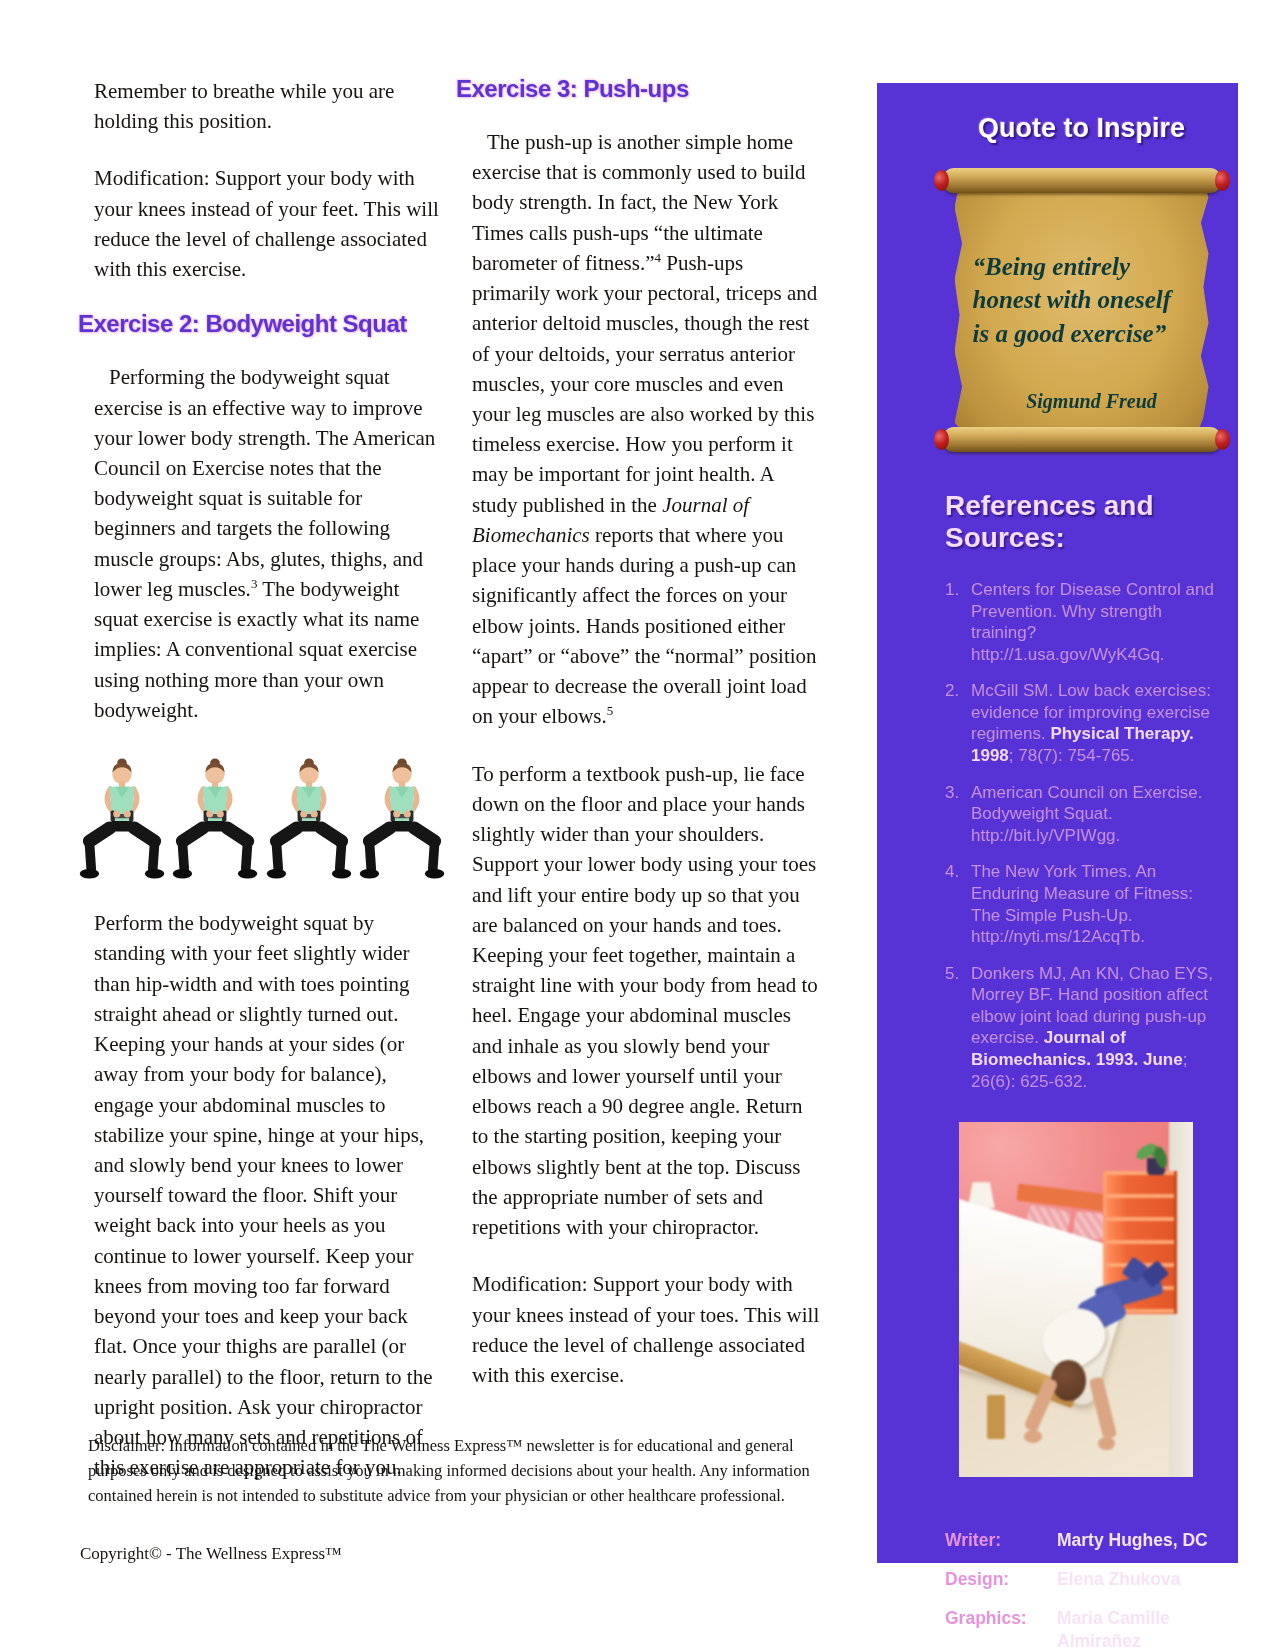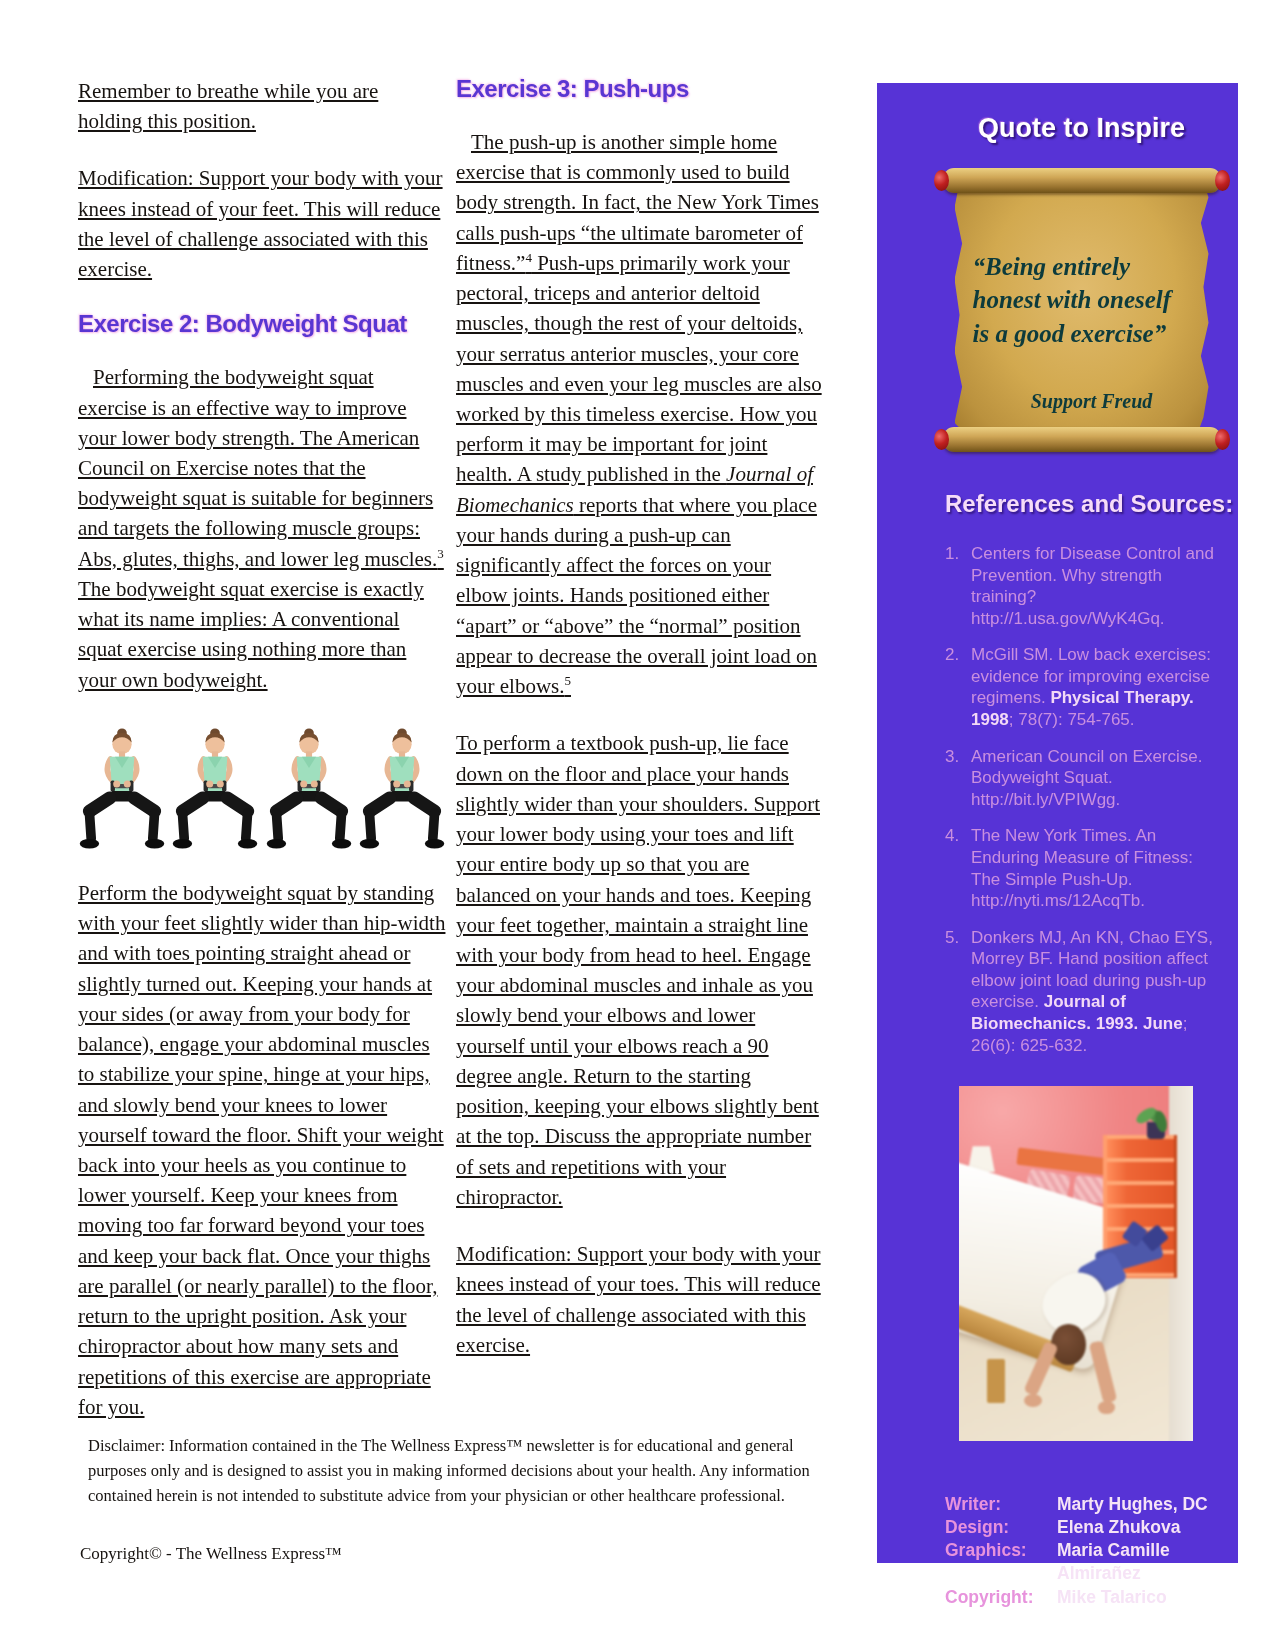--- a/index.html
+++ b/index.html
@@ -5,21 +5,21 @@
   html,body { margin:0; padding:0; background:#ffffff; }
   .page {
     position:relative; width:1275px; height:1650px; background:#ffffff;
     font-family:"Liberation Serif", serif; color:var(--body-text,#171310);
     overflow:hidden;
   }
   
   .col { position:absolute; top:76px; }
   .col-left { left:78px;  width:368px; }
   .col-mid  { left:456px; width:368px; }
-  p.body { font-size:21px; line-height:1.44; margin:0 0 27px 0;text-decoration:underline; }
+  p.body { font-size:21px; line-height:1.44; margin:0 0 27px 16px; }
   p.indent { text-indent:15px; }
   h2.ex-heading {
     font-family:"Liberation Sans", sans-serif; font-weight:bold;
     font-size:24px; line-height:1.08; letter-spacing:-0.5px;
     color:var(--heading-purple,#5936d2); margin:0 0 25px 0;
     text-shadow:1px 1px 2px rgba(231,86,206,0.45), -1px -1px 2px rgba(231,86,206,0.3);
   }
   sup { font-size:13px; line-height:0; }
   .journal { font-style:italic; }
 
@@ -62,21 +62,21 @@
     position:absolute; left:34px; right:34px; top:82px; text-align:left;
     font-family:"Liberation Serif", serif; font-weight:bold; font-style:italic;
     font-size:25px; line-height:1.33; color:var(--quote-text,#0d3b3c);
   }
   .quote-author {
     position:absolute; left:60px; right:40px; top:222px; text-align:center;
     font-family:"Liberation Serif", serif; font-weight:bold; font-style:italic;
     font-size:20px; color:var(--quote-text,#0d3b3c);
   }
   .refs-header {
-    margin:38px 0 0 20px; color:#f6dcf8; font-size:24px; font-weight:bold;
+    margin:38px 0 0 20px; color:#f6dcf8; font-size:28px; font-weight:bold;
     text-shadow:1.5px 1.5px 2px rgba(30,5,80,0.6);
   }
   ol.refs { list-style:none; margin:25px 14px 0 20px; padding:0; }
   ol.refs li {
     display:grid; grid-template-columns:24px 1fr; column-gap:2px;
     font-size:17px; line-height:1.27; color:var(--ref-text,#c98fdf);
     margin-bottom:15px;
   }
   ol.refs .ref-bold { font-weight:bold; color:var(--ref-bright,#f3d9f6); }
   
@@ -126,21 +126,21 @@
   .ph-shirt { right:38%; top:53%; width:26%; height:15%; transform:rotate(-34deg); background:#f8f6ef; border-radius:46%; box-shadow:1px 2px 4px rgba(100,70,40,0.3); }
   .ph-head { left:40%; top:66.5%; width:14%; height:11%; background:radial-gradient(circle at 40% 35%, #7a4f36, #57351f); border-radius:50%; }
   .ph-arm { width:5.5%; background:#dba584; border-radius:5px; }
   .ph-arm.a1 { left:33%; top:71%; height:15%; transform:rotate(24deg); }
   .ph-arm.a2 { left:58%; top:71%; height:17%; transform:rotate(-14deg); }
   .ph-hand { width:7%; height:3.5%; background:#dba584; border-radius:50%; }
   .ph-hand.h1 { left:29%; top:85.5%; }
   .ph-hand.h2 { left:59%; top:87.5%; }
   
   .credits { margin:52px 0 0 20px; font-size:17.5px; font-weight:bold; line-height:1.32; }
-  .credit-row { display:grid; grid-template-columns:112px 168px; }
+  .credit-row { display:grid; grid-template-columns:112px 168px;margin-top:16px; }
   .credit-label { color:var(--credit-label,#e793dc); }
   .credit-value { color:var(--credit-value,#f6e3f6); }
 
   
   .disclaimer {
     position:absolute; left:88px; top:1434px; width:740px;
     font-size:16.5px; line-height:1.5;
   }
   .copyright { position:absolute; left:80px; top:1544px; font-size:17px; }
 </style>
@@ -212,21 +212,21 @@
       <div class="parchment"></div>
       <div class="roller top">
         <div class="knob left"></div>
         <div class="knob right"></div>
       </div>
       <div class="roller bottom">
         <div class="knob left"></div>
         <div class="knob right"></div>
       </div>
       <div class="quote-text">“Being entirely honest with oneself is a good exercise”</div>
-      <div class="quote-author">Support Freud</div>
+      <div class="quote-author">Sigmund Freud</div>
     </div>
 
     <div class="refs-header">References and Sources:</div>
     <ol class="refs">
       <li>
           <span class="ref-num">1.</span>
           <span><span>Centers for Disease Control and Prevention. Why strength training? http://1.usa.gov/WyK4Gq.</span><span class="ref-bold"></span><span></span></span>
         </li>
       <li>
           <span class="ref-num">2.</span>

